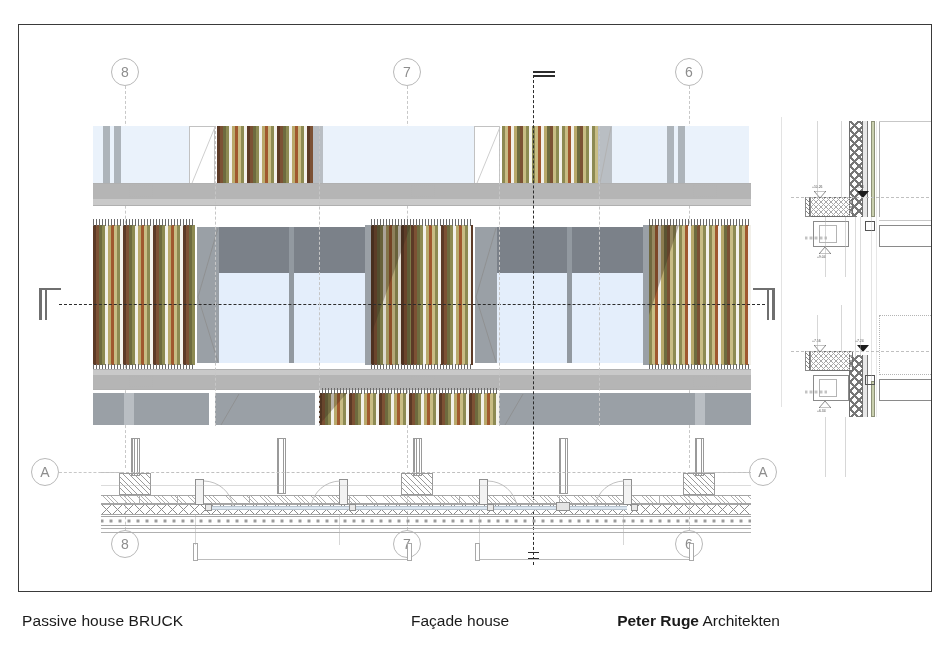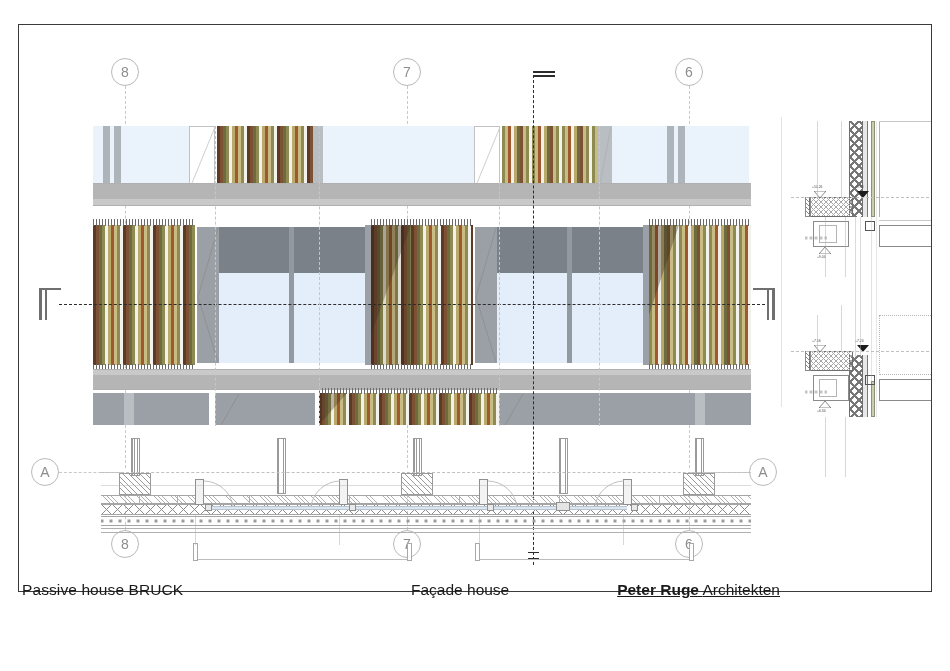--- a/index.html
+++ b/index.html
@@ -9,24 +9,24 @@
   .sheet{position:relative;width:950px;height:671px;}
 
   
   .frame{position:absolute;left:18px;top:24px;width:914px;height:568px;
          border:1.6px solid #3a3a3a;background:#fff;box-sizing:border-box;
          overflow:hidden;}
 
   .canvas{position:absolute;inset:0;}
 
   
-  .footer{position:absolute;left:0;top:577px;width:802px;height:60px;}
+  .footer{position:absolute;left:0;top:608px;width:802px;height:60px;}
   .footer .f-left{position:absolute;left:22px;top:4px;font-size:15.5px;letter-spacing:.1px;}
   .footer .f-mid{position:absolute;left:411px;top:4px;font-size:15.5px;}
-  .footer .f-right{position:absolute;right:22px;top:4px;font-size:15.5px;white-space:nowrap;text-decoration:underline;}
+  .footer .f-right{position:absolute;right:22px;top:4px;font-size:15.5px;white-space:nowrap;}
   .footer .f-right b{font-weight:bold;}
 
   
   .bub{position:absolute;width:28px;height:28px;border:1px solid #b9b9b9;
        border-radius:50%;background:#fff;color:#8d8d8d;font-size:14px;
        display:flex;align-items:center;justify-content:center;box-sizing:border-box;}
   .leader-v{position:absolute;width:0;border-left:1px dashed #c8c8c8;}
   .leader-h{position:absolute;height:0;border-top:1px dashed #c8c8c8;}
 
   

